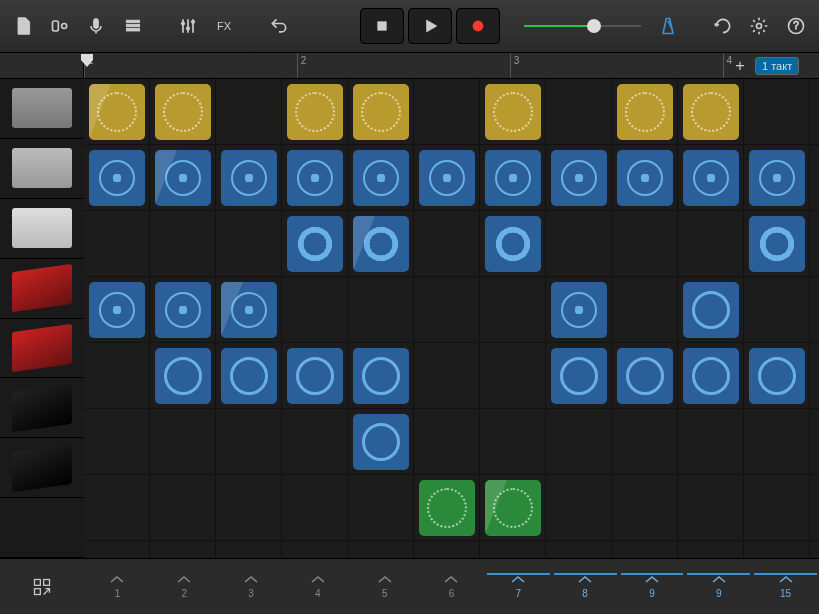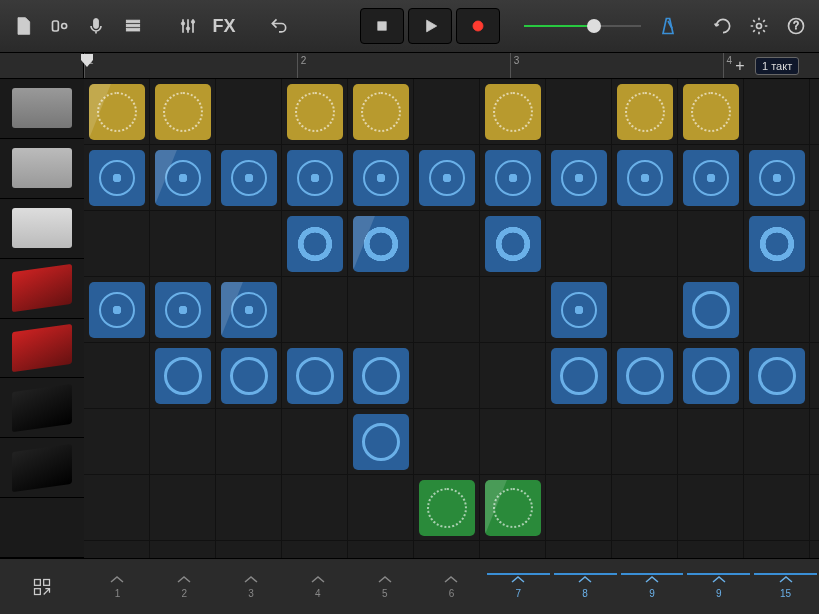--- a/index.html
+++ b/index.html
@@ -19,21 +19,21 @@
   .spacer{flex:1}
   .metronome{color:#3a8fd6}
   
   .ruler{height:26px;background:#2b2b2b;display:flex;position:relative;border-bottom:1px solid #000}
   .ruler-left{width:84px;border-right:1px solid #000}
   .ruler-track{flex:1;position:relative}
   .bar-mark{position:absolute;top:0;bottom:0;border-left:1px solid #555;font-size:10px;color:#999;padding-left:3px;padding-top:2px}
   .playhead{position:absolute;top:0;width:14px;height:15px}
   .ruler-right{width:90px;display:flex;align-items:center;gap:4px;padding-right:6px}
   .add{width:22px;height:22px;display:flex;align-items:center;justify-content:center;color:#ccc}
-  .badge{background:#0f172a;border:1px solid #666;color:#ddd;font-size:11px;border-radius:3px;padding:2px 6px;white-space:nowrap}
+  .badge{background:#0369a1;border:1px solid #666;color:#ddd;font-size:11px;border-radius:3px;padding:2px 6px;white-space:nowrap}
   
   .main{display:flex;height:479px}
   .trackcol{width:84px;background:#1a1a1a;display:flex;flex-direction:column}
   .thead{height:66px;display:flex;align-items:center;justify-content:center;border-bottom:1px solid #000;padding:4px}
   .tico{width:60px;height:40px;border-radius:3px;display:flex;align-items:center;justify-content:center}
   .drum1{background:linear-gradient(#999,#777)}
   .drum2{background:linear-gradient(#bbb,#999)}
   .synth{background:linear-gradient(#ddd,#bbb)}
   .keysR{background:linear-gradient(160deg,#cc2222,#661111);transform:skewY(-8deg)}
   .keysB{background:linear-gradient(160deg,#222,#000);transform:skewY(-8deg)}
@@ -91,21 +91,21 @@
     </div>
   <div class="divider"></div>
   <div class="tbtn">
       <svg viewBox="0 0 24 24">
         <path d="M6 4v16M12 4v16M18 4v16" stroke="#ccc" stroke-width="2"></path>
         <circle cx="6" cy="9" r="2" fill="#ccc"></circle>
         <circle cx="12" cy="15" r="2" fill="#ccc"></circle>
         <circle cx="18" cy="7" r="2" fill="#ccc"></circle>
       </svg>
     </div>
-  <div class="tbtn" style="font-weight:700;font-size:18px">FX</div>
+  <div class="tbtn" style="font-weight:400;font-size:11px">FX</div>
   <div class="divider"></div>
   <div class="tbtn">
       <svg viewBox="0 0 24 24">
         <path d="M9 14l-5-5 5-5M4 9h11a5 5 0 010 10h-3" fill="none" stroke="#ccc" stroke-width="2"></path>
       </svg>
     </div>
 
   <div class="transport">
     <div class="tbtn">
         <svg viewBox="0 0 24 24">

